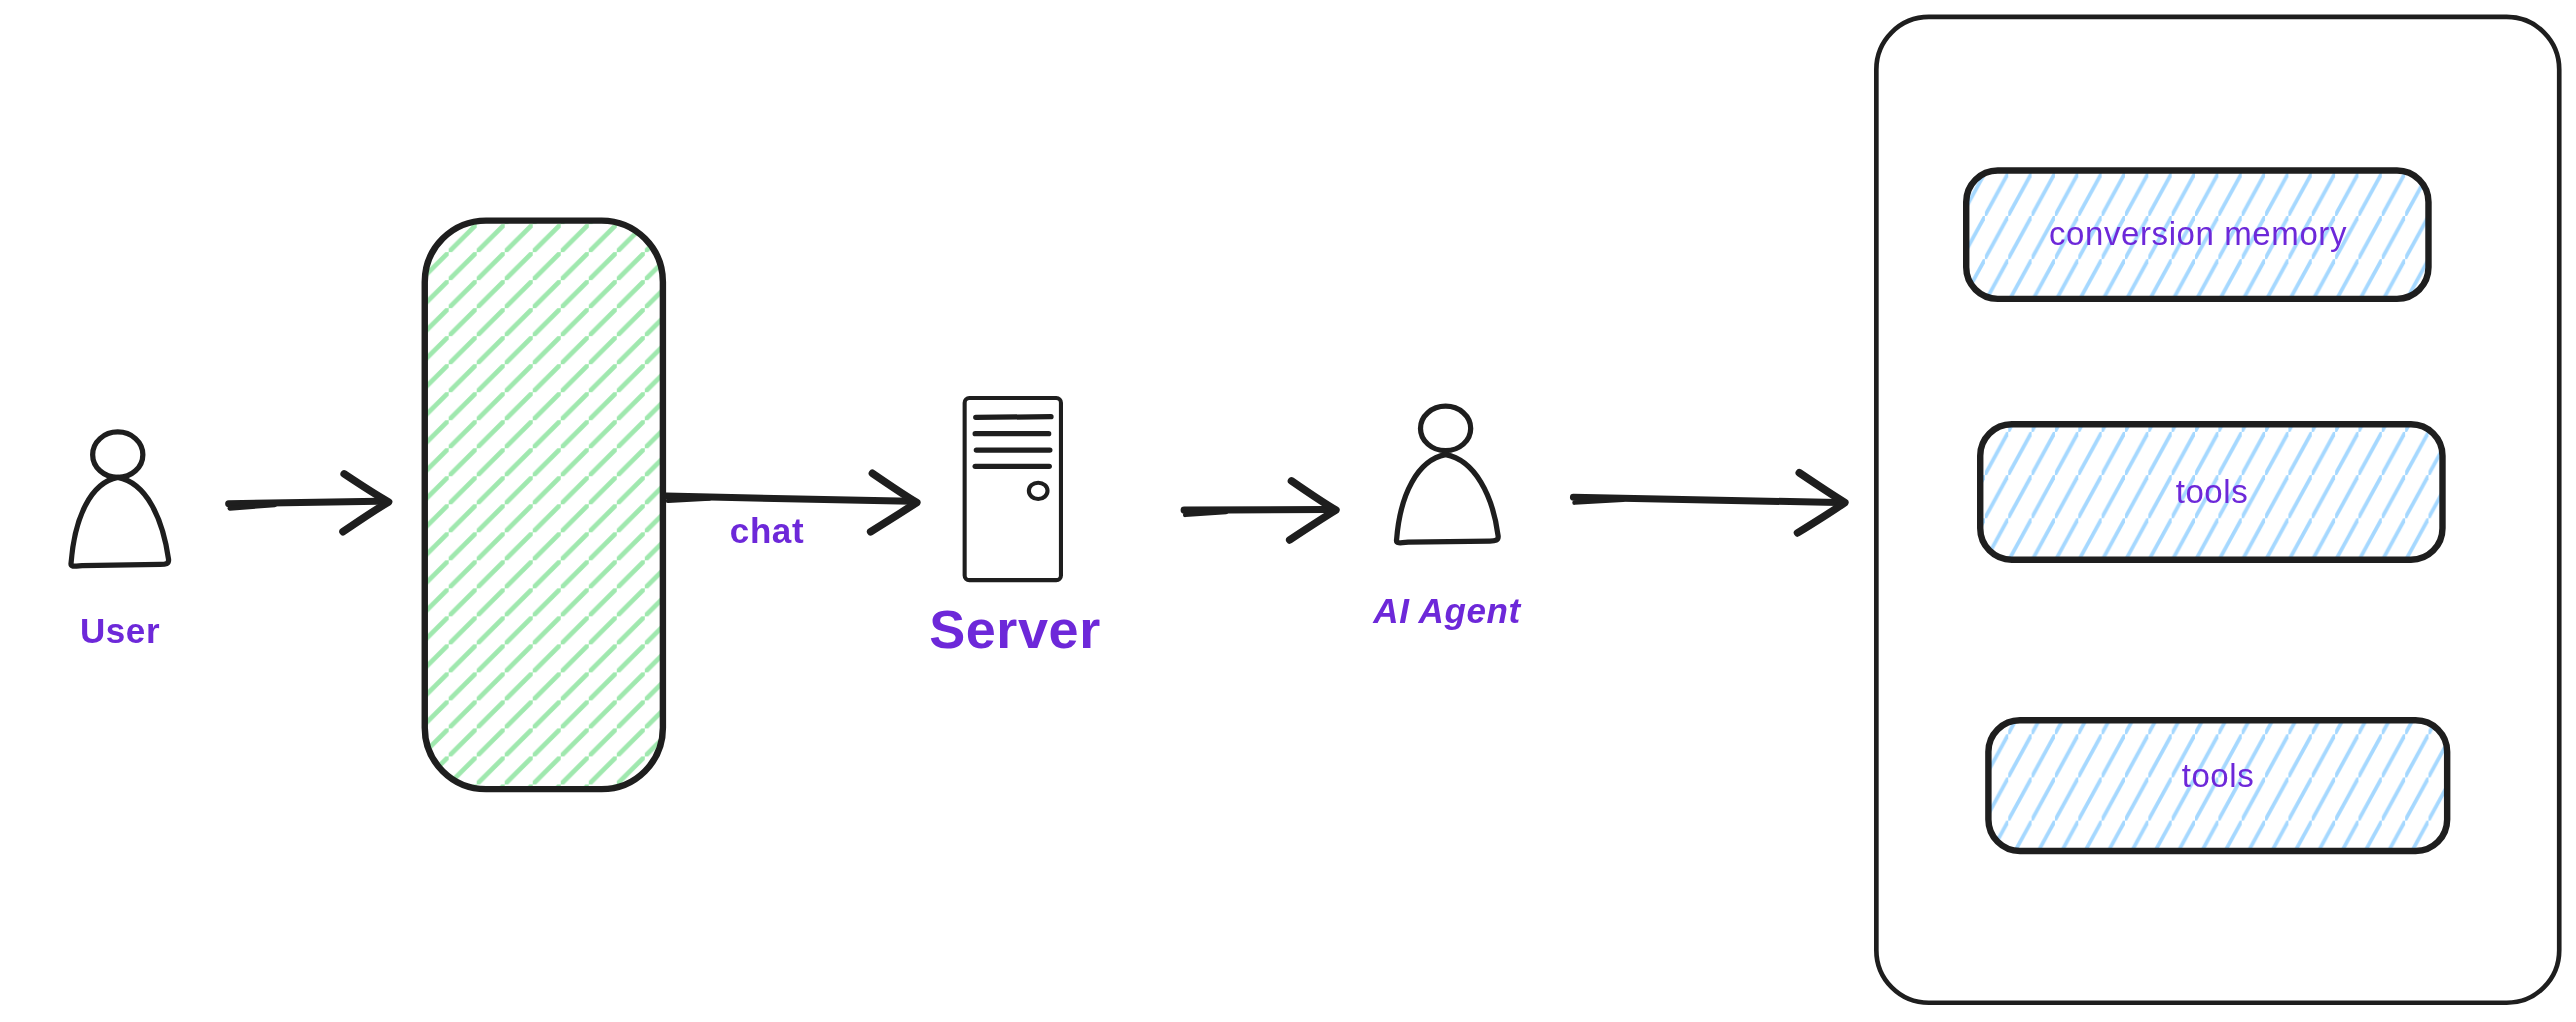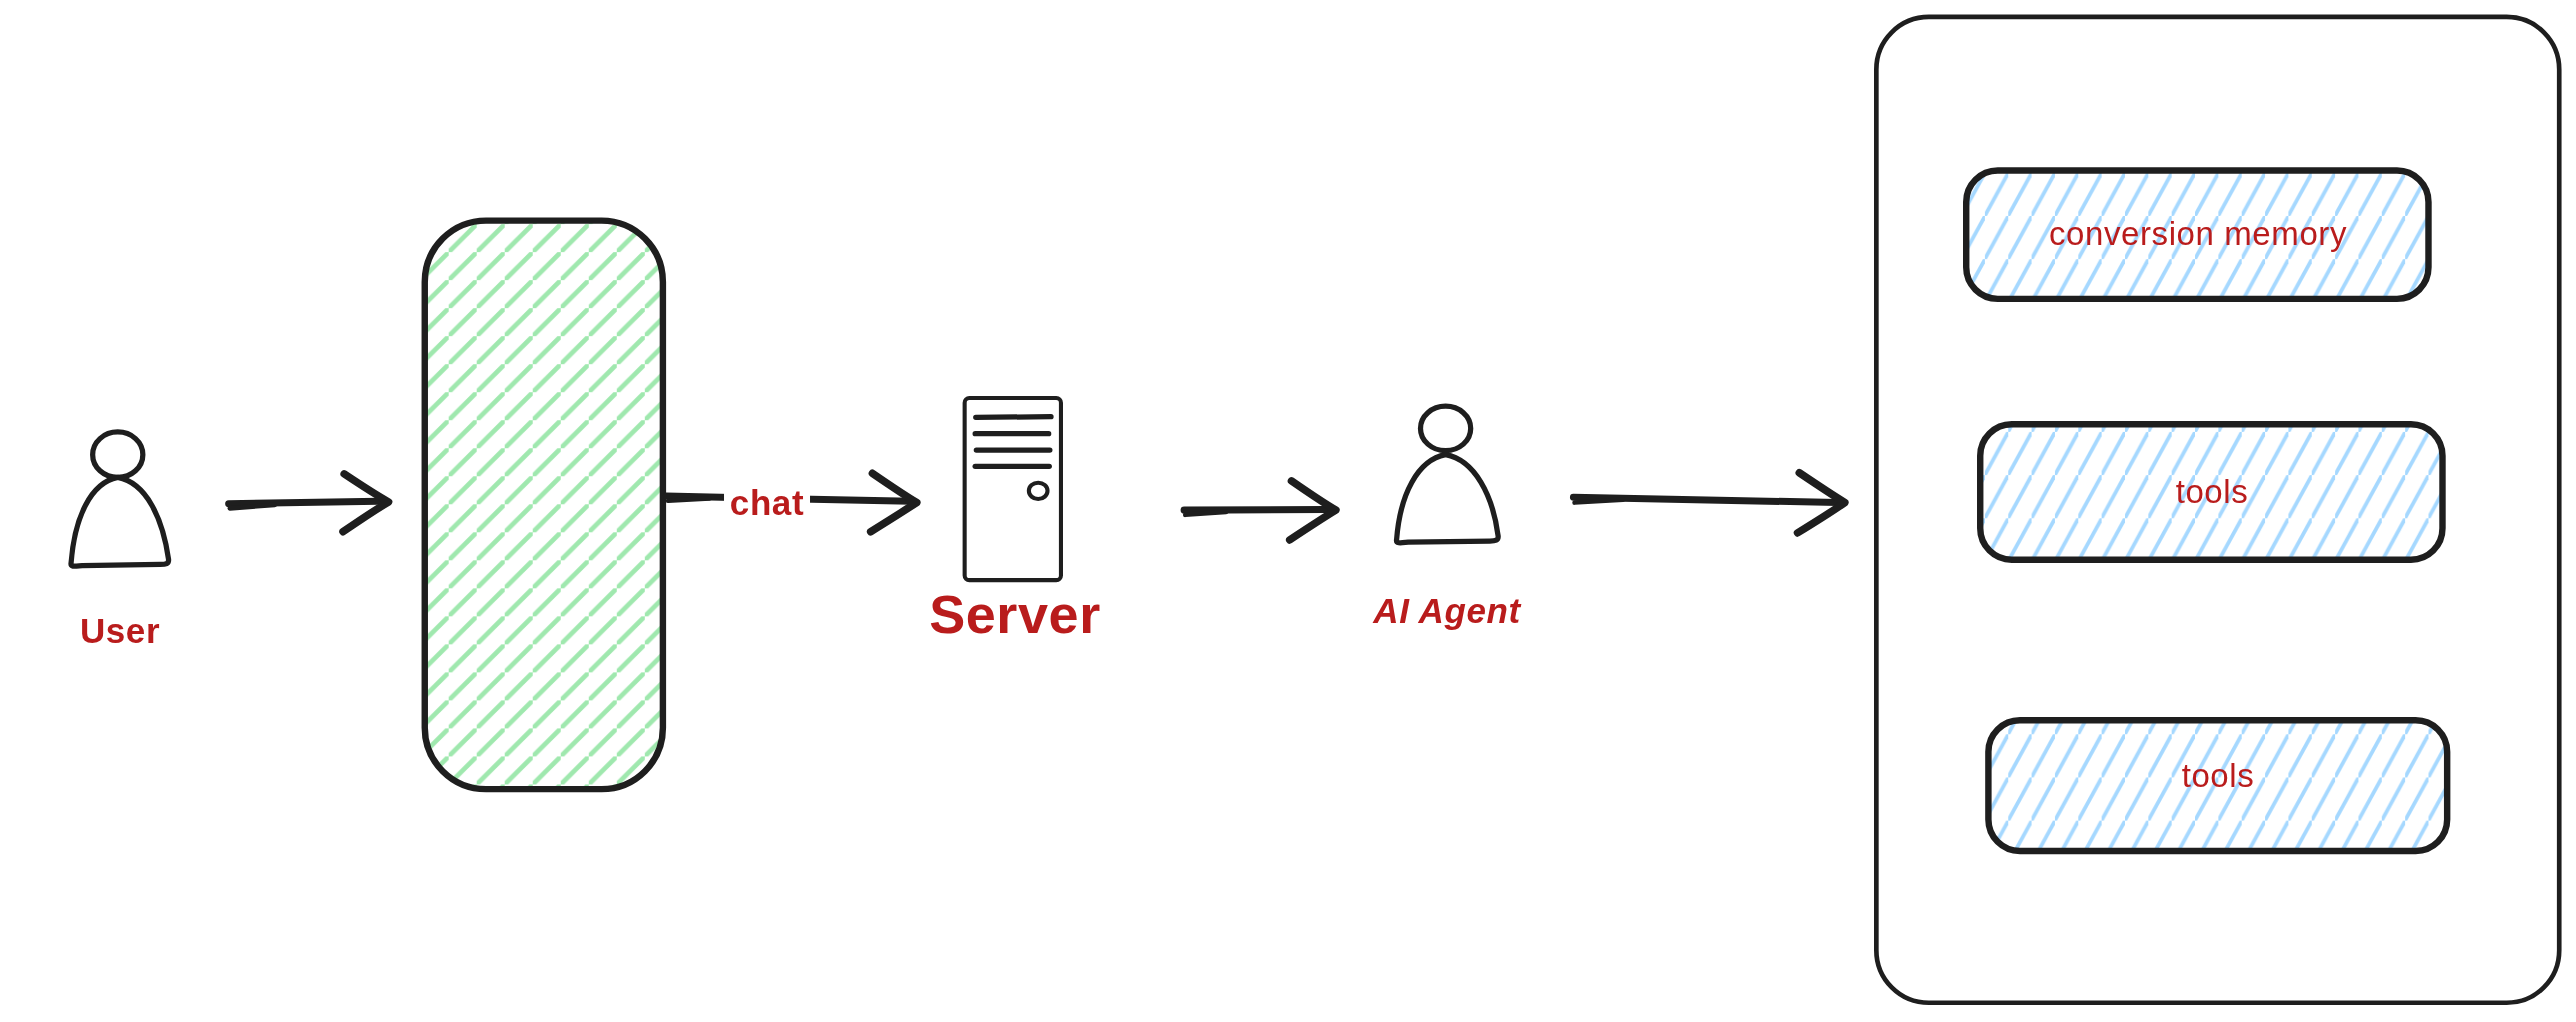--- a/index.html
+++ b/index.html
@@ -8,32 +8,32 @@
     background: #ffffff;
     overflow: hidden;
     font-family: "Liberation Sans", sans-serif;
     color: #1e1e1e;
   }
   .canvas { position: relative; width: 2576px; height: 1022px; background: #ffffff; }
   .canvas svg { position: absolute; left: 0; top: 0; }
   .lbl {
     position: absolute;
     transform: translate(-50%, -50%);
-    color: #b91c1c;
+    color: #6d28d9;
     font-weight: 600;
     letter-spacing: 0.6px;
     white-space: nowrap;
     text-align: center;
     line-height: 1.32;
   }
   .lbl-sm   { font-size: 35px; }
   .lbl-box  { font-size: 33px; font-weight: 500; }
   .lbl-big  { font-size: 54px; font-weight: 600; }
   .lbl-ital { font-style: italic; margin-top: 43px; }
-  .lbl-chat { background: #ffffff; padding: 0 5.8px; }
+  .lbl-chat { background: #ffffff; padding: 0 5.8px; margin-top: 28px; }
   .two-line span { display: block; }
 </style>
 </head>
 <body>
 
 <div class="canvas">
 
   <svg width="2576" height="1022" viewBox="0 0 4412 1751">
     <defs>
       <pattern id="greenHatch" patternUnits="userSpaceOnUse" width="48" height="48">
@@ -101,21 +101,21 @@
     <rect x="3392" y="727" width="792" height="232" rx="54" fill="url(#blueHatch)" stroke="#1e1e1e" stroke-width="11"></rect>
 
     <rect x="3406" y="1234" width="786" height="224" rx="54" fill="url(#blueHatch)" stroke="#1e1e1e" stroke-width="11"></rect>
   </svg>
 
   <div class="lbl lbl-sm" style="left:120px; top:631px;">User</div>
 
 
   <div class="lbl lbl-sm lbl-chat" style="left:767px; top:503px;">chat</div>
 
-  <div class="lbl lbl-big" style="left:1015px; top:615px;">Server</div>
+  <div class="lbl lbl-big" style="left:1015px; top:630px;">Server</div>
 
   <div class="lbl lbl-sm lbl-ital" style="left:1447px; top:568px;">AI Agent</div>
 
   <div class="lbl lbl-box" style="left:2198px; top:234px;">conversion memory</div>
 
   <div class="lbl lbl-box" style="left:2212px; top:492px;">tools</div>
 
   <div class="lbl lbl-box" style="left:2218px; top:776px;">tools</div>
 
 </div>

